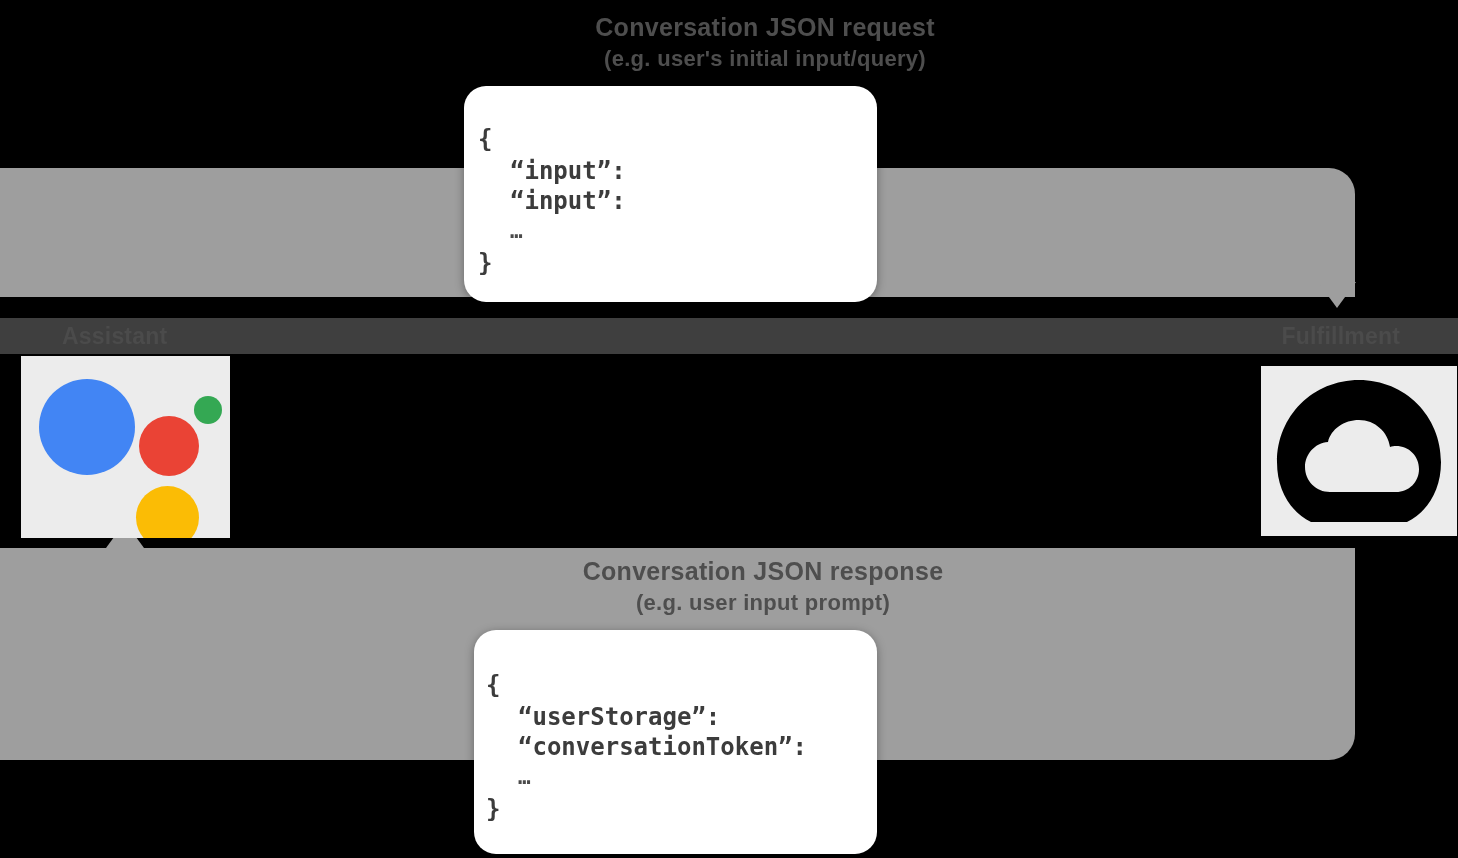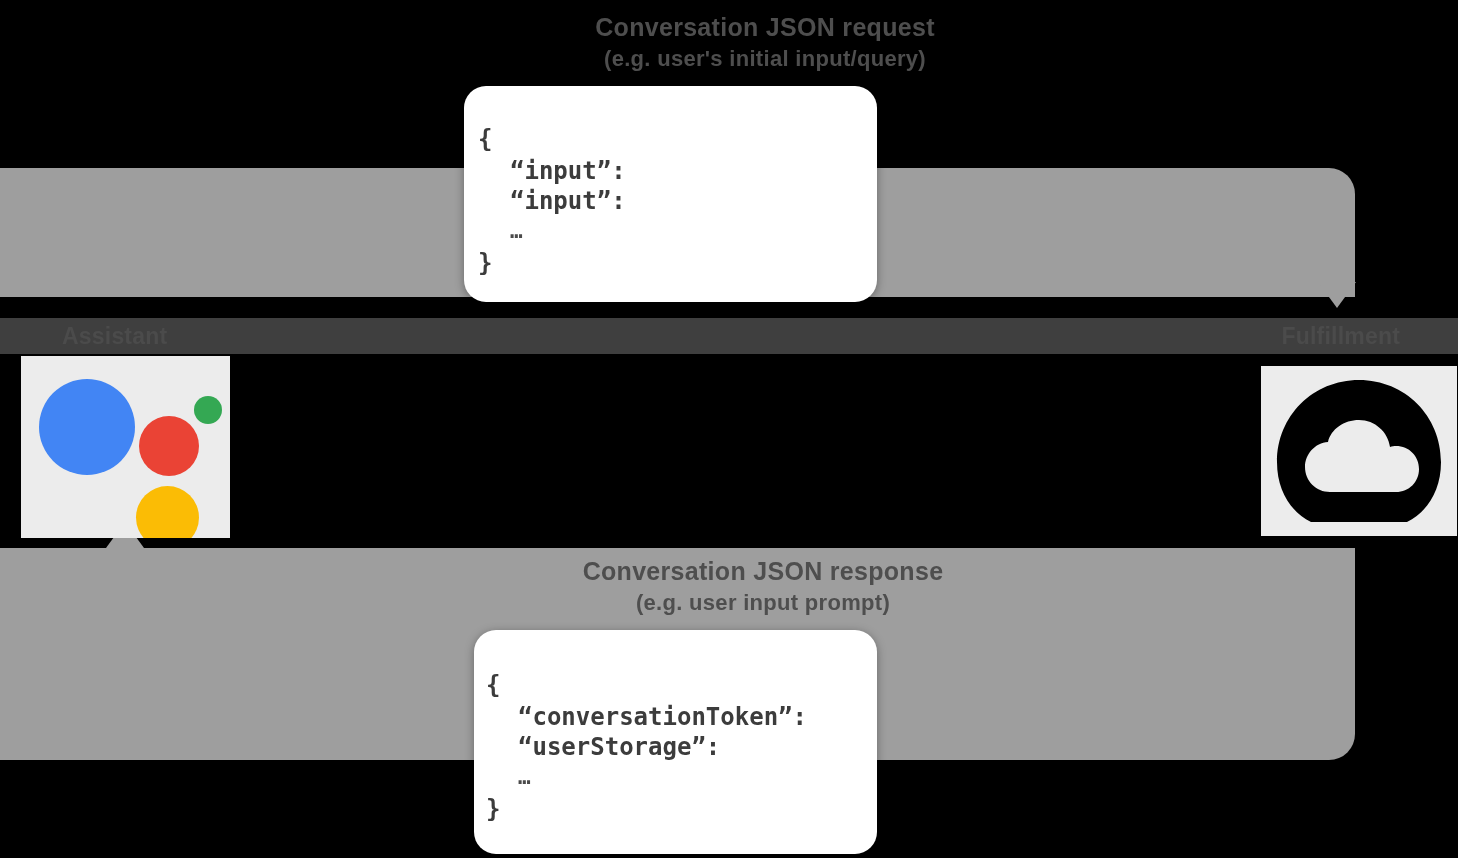--- a/index.html
+++ b/index.html
@@ -228,19 +228,19 @@
   <div class="json-card request">
     <span class="json-line brace-open">{</span>
     <span class="json-line indent">“input”:</span>
     <span class="json-line indent">“input”:</span>
     <span class="json-line ellipsis">…</span>
     <span class="json-line brace-close">}</span>
   </div>
 
   <div class="json-card response">
     <span class="json-line brace-open">{</span>
+    <span class="json-line indent">“userStorage”:</span>
     <span class="json-line indent">“conversationToken”:</span>
-    <span class="json-line indent">“userStorage”:</span>
     <span class="json-line ellipsis">…</span>
     <span class="json-line brace-close">}</span>
   </div>
 
 </div>
 
 </body></html>

